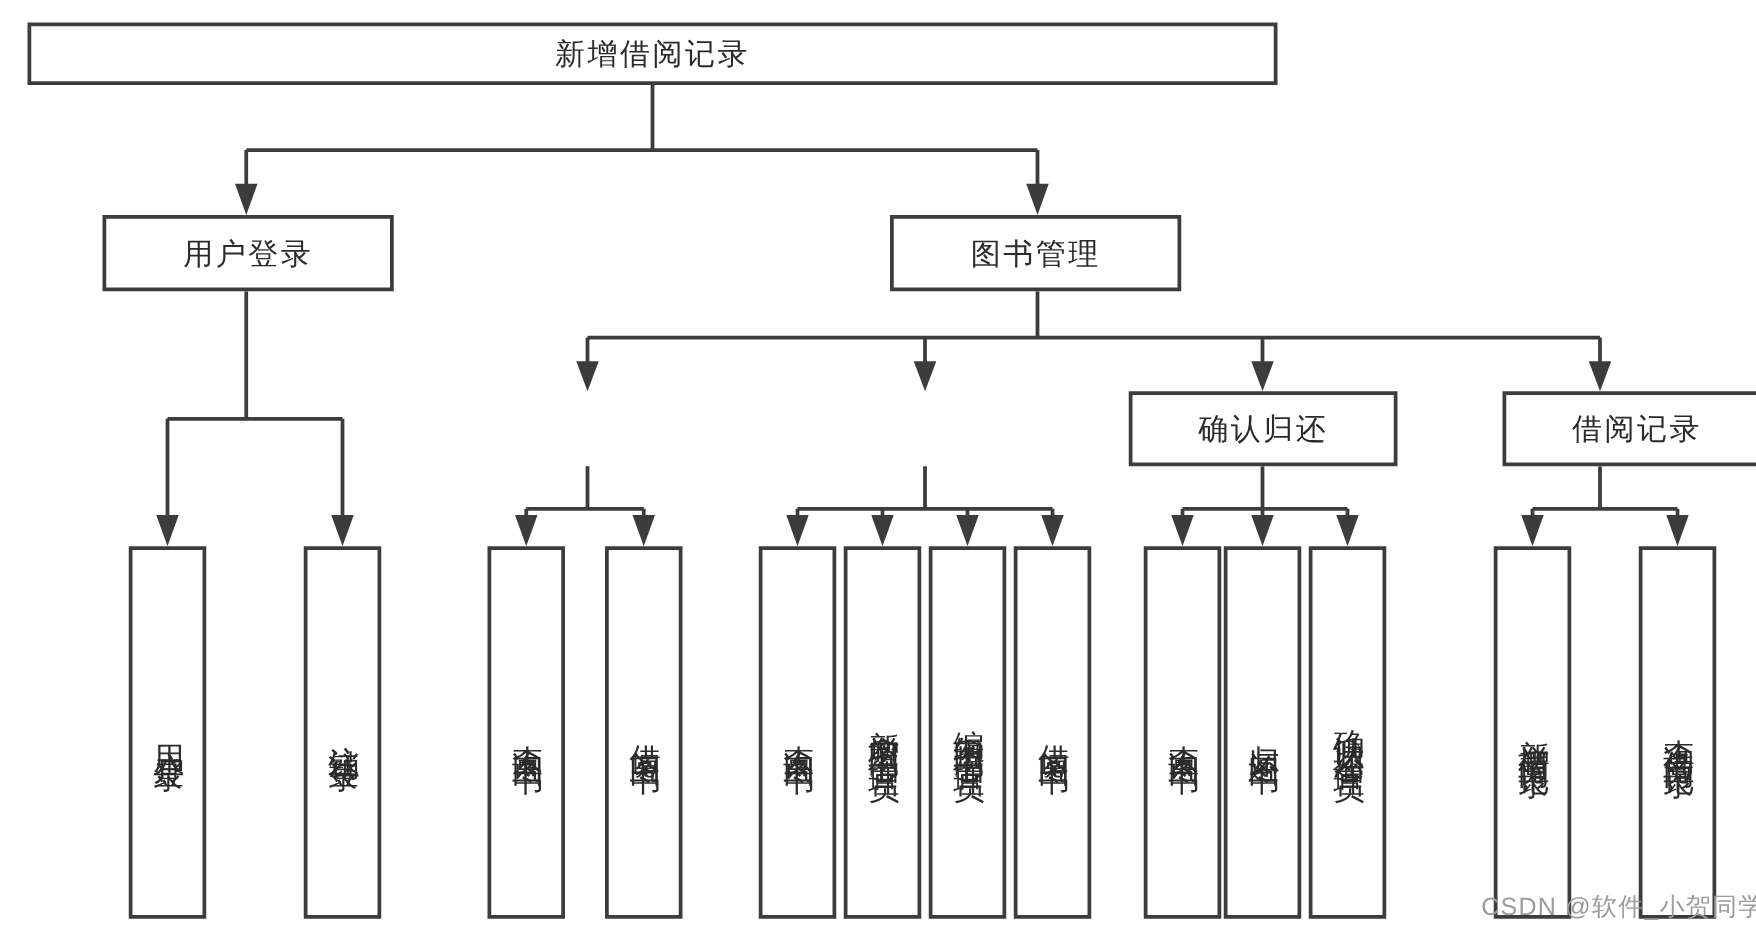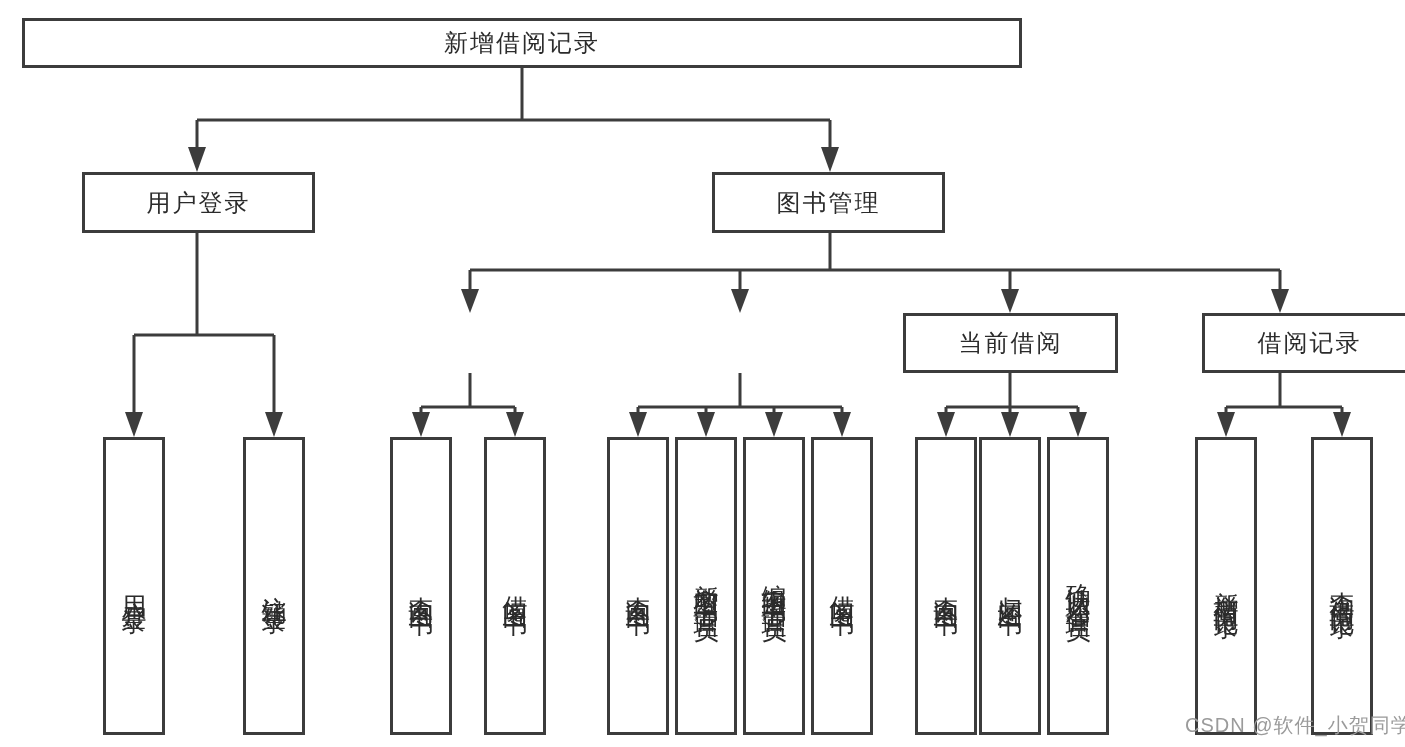--- a/index.html
+++ b/index.html
@@ -147,21 +147,21 @@
   </div>
 
   <div class="box lv2-a">
     <span class="h-label">用户登录</span>
   </div>
   <div class="box lv2-b">
     <span class="h-label">图书管理</span>
   </div>
 
   <div class="box lv3 sec-3">
-    <span class="h-label">当前借阅</span>
+    <span class="h-label">确认归还</span>
   </div>
   <div class="box lv3 sec-4">
     <span class="h-label">借阅记录</span>
   </div>
 
   <div class="box leaf a1">
     <span class="v-label">用户登录</span>
   </div>
   <div class="box leaf a2">
     <span class="v-label">注销登录</span>

